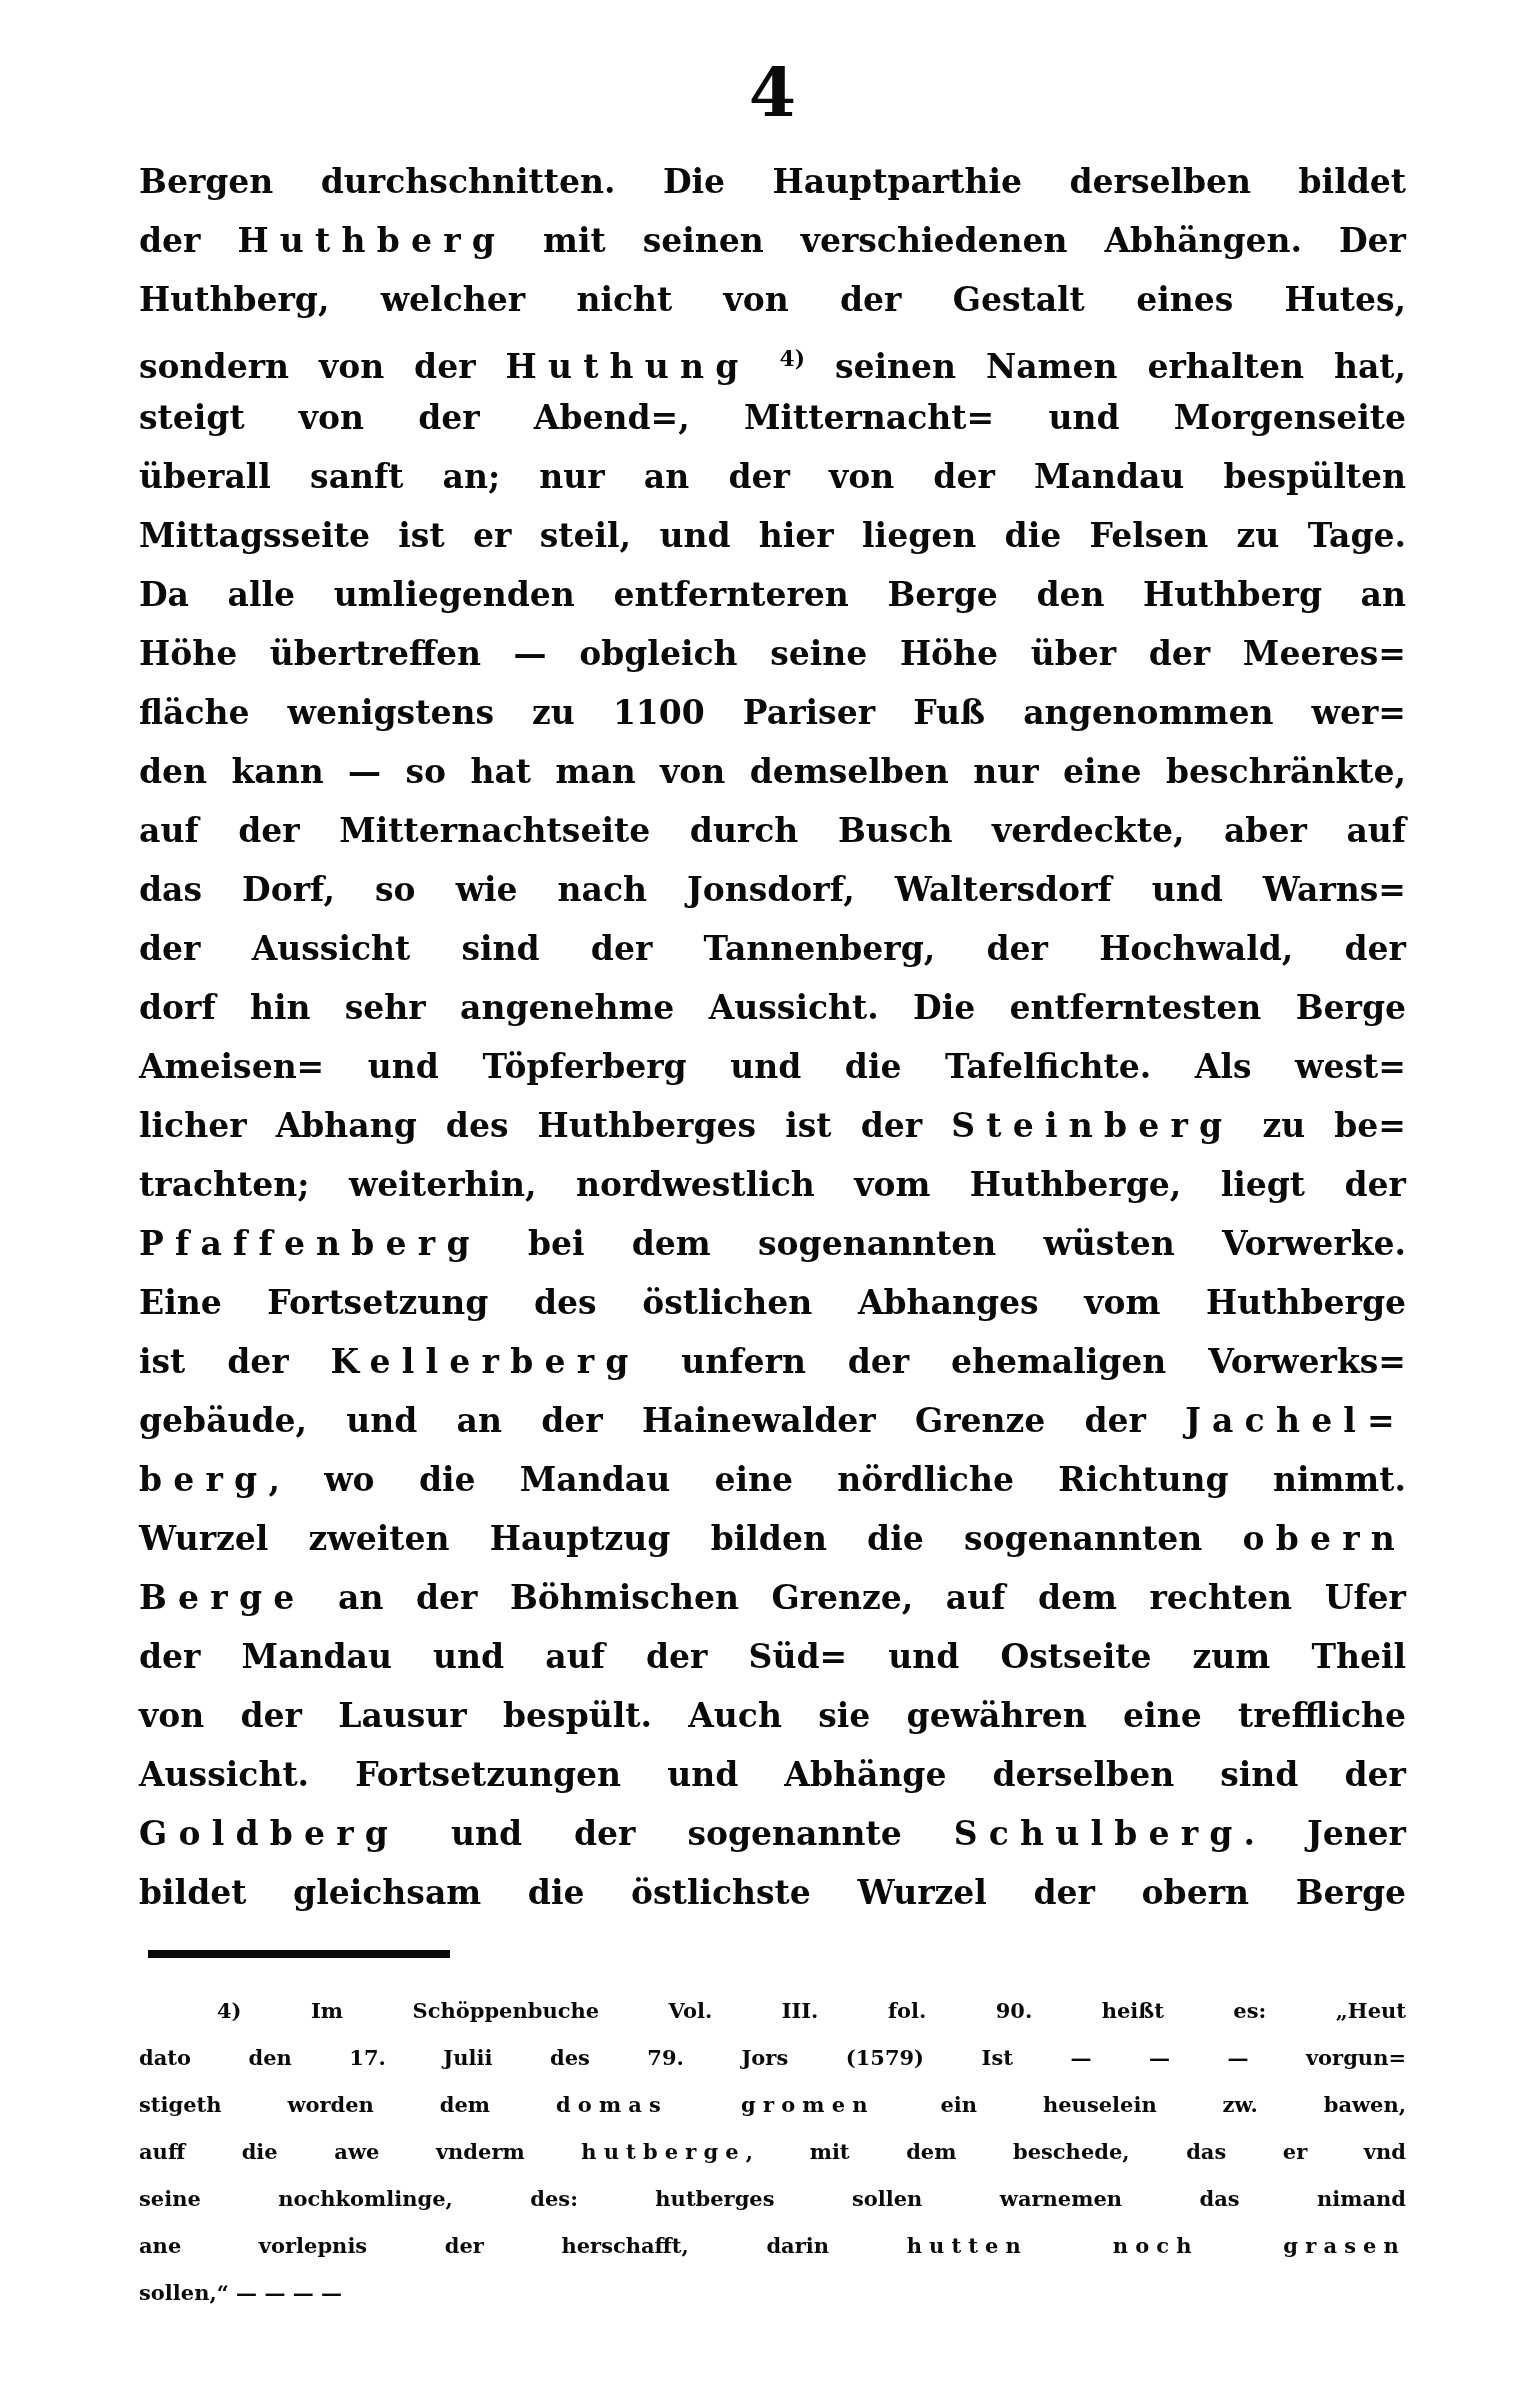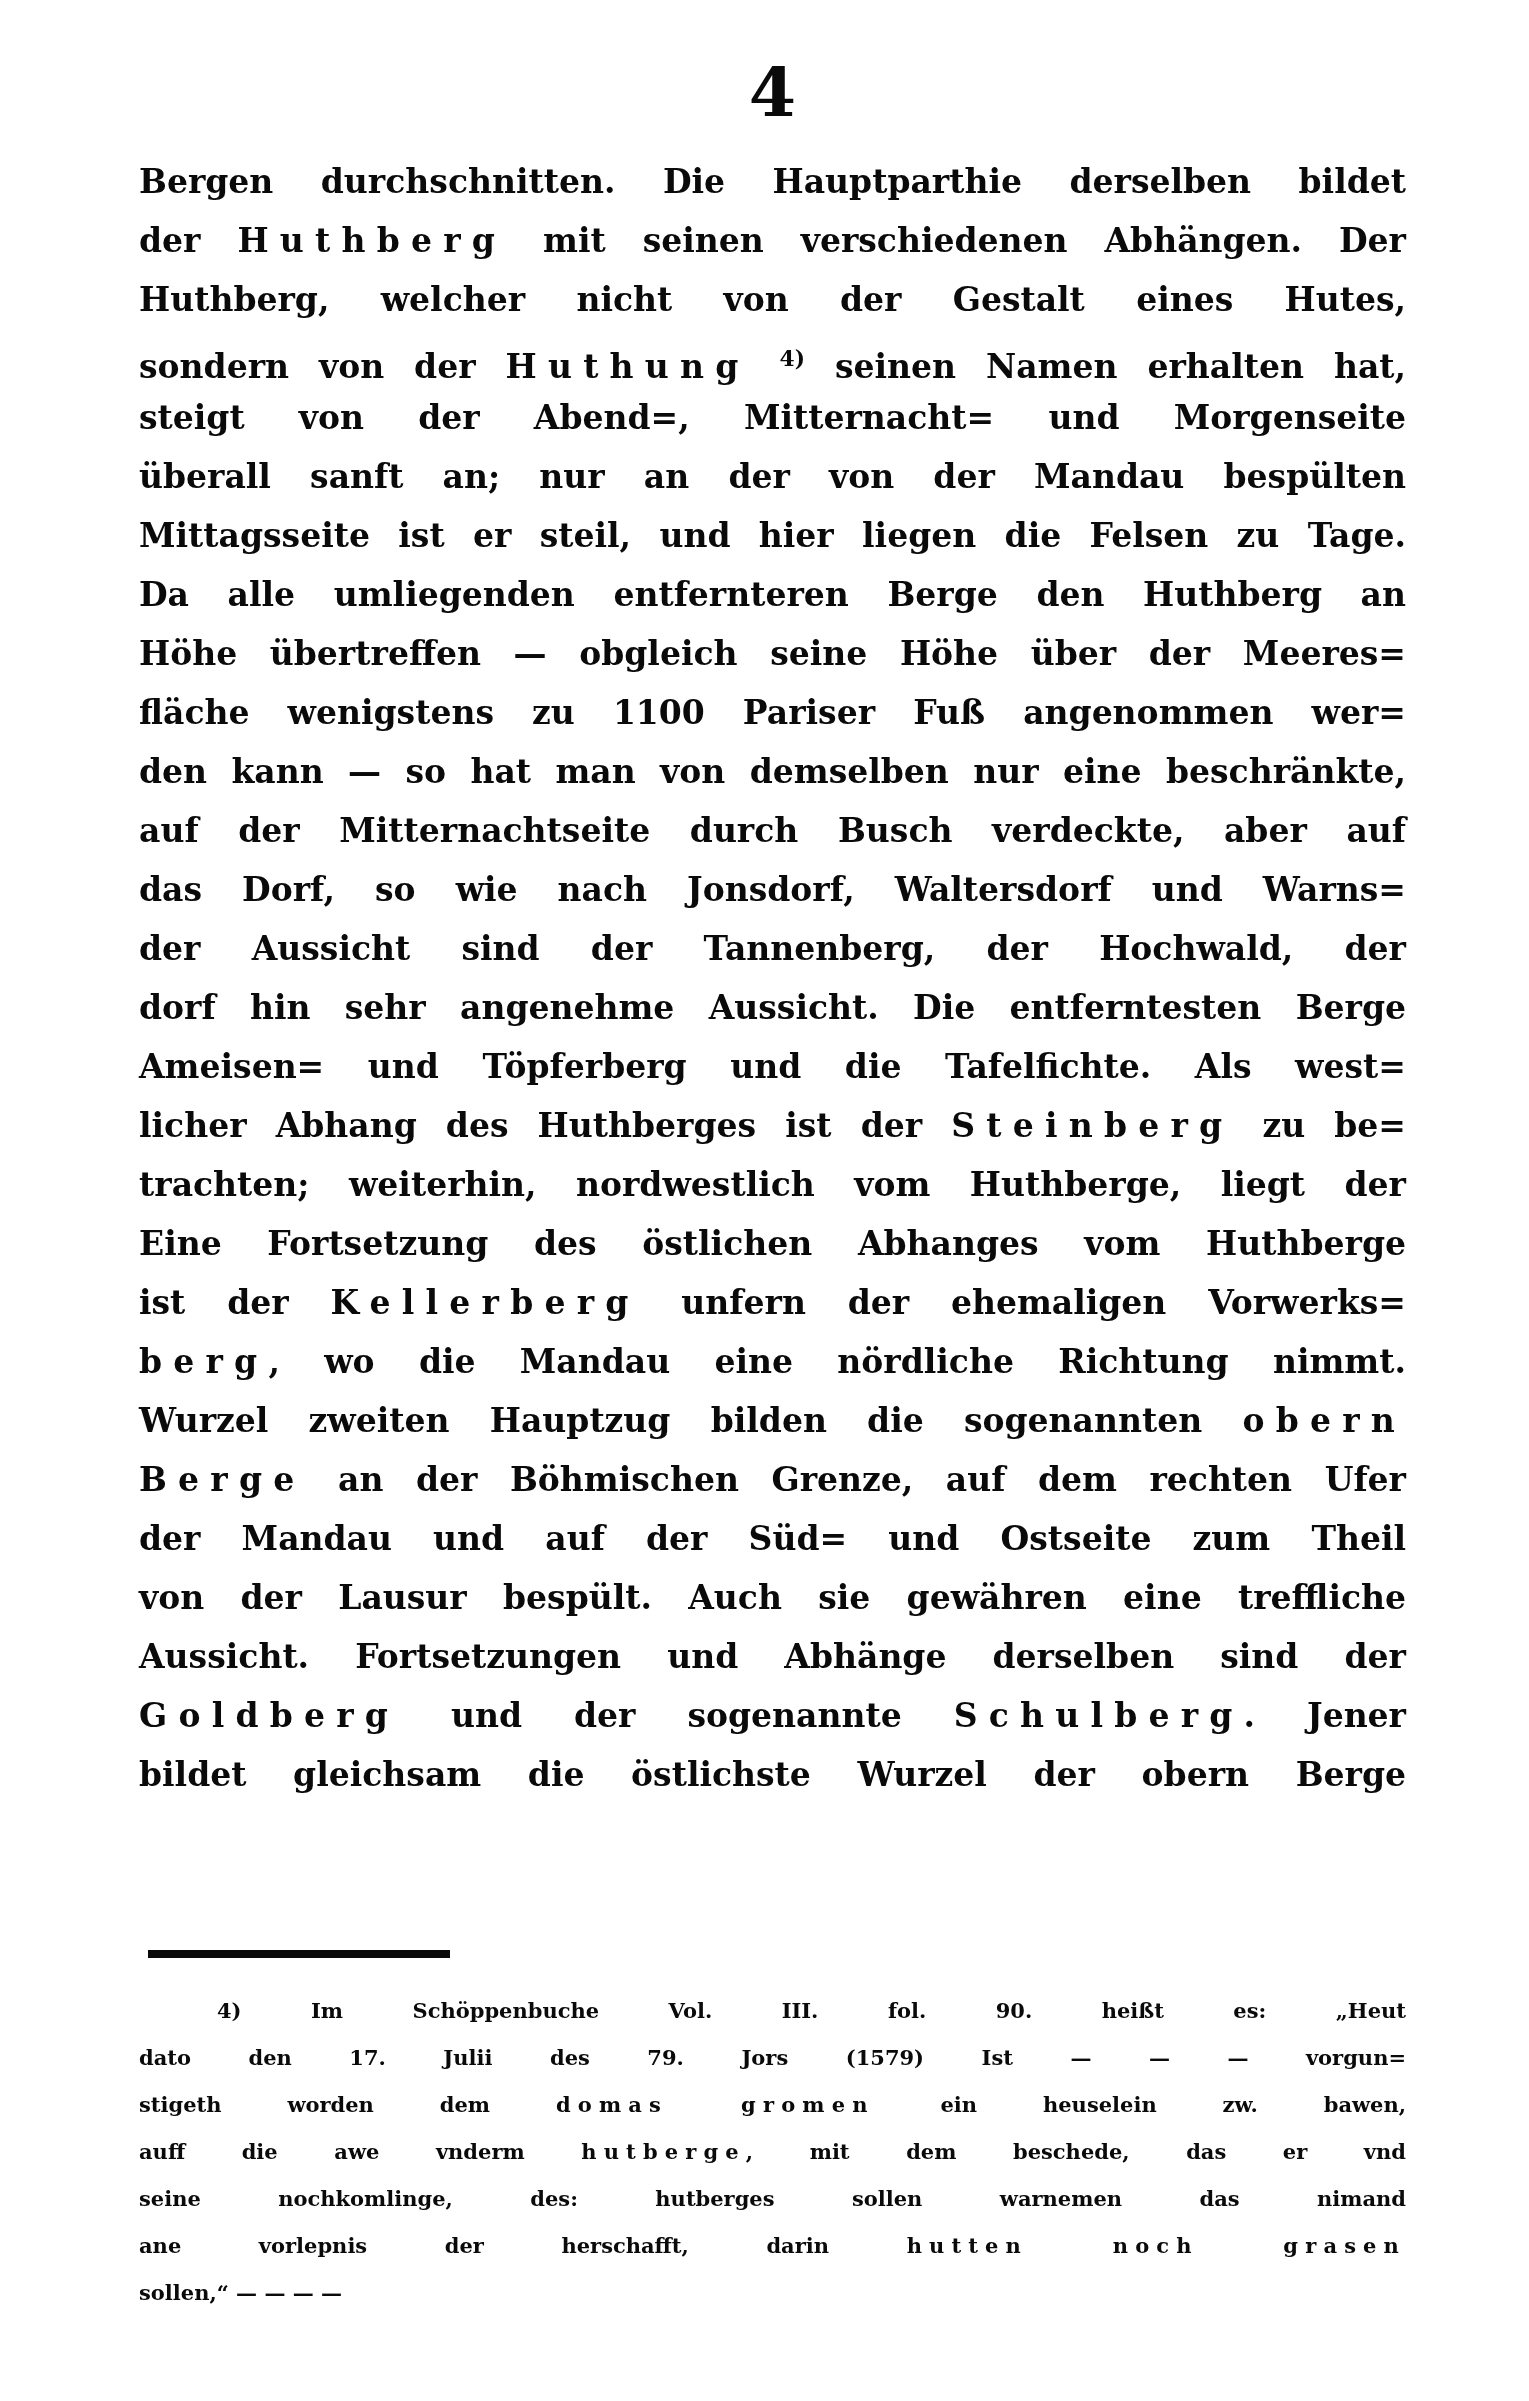--- a/index.html
+++ b/index.html
@@ -94,22 +94,24 @@
       <div class="line"><span>Höhe übertreffen — obgleich seine Höhe über der Meeres=</span></div>
       <div class="line"><span>fläche wenigstens zu 1100 Pariser Fuß angenommen wer=</span></div>
       <div class="line"><span>den kann — so hat man von demselben nur eine beschränkte,</span></div>
       <div class="line"><span>auf der Mitternachtseite durch Busch verdeckte, aber auf</span></div>
       <div class="line"><span>das Dorf, so wie nach Jonsdorf, Waltersdorf und Warns=</span></div>
       <div class="line"><span>der Aussicht sind der Tannenberg, der Hochwald, der</span></div>
       <div class="line"><span>dorf hin sehr angenehme Aussicht. Die entferntesten Berge</span></div>
       <div class="line"><span>Ameisen= und Töpferberg und die Tafelfichte. Als west=</span></div>
       <div class="line"><span>licher Abhang des Huthberges ist der </span><span class="sperr">Steinberg</span><span> zu be=</span></div>
       <div class="line"><span>trachten; weiterhin, nordwestlich vom Huthberge, liegt der</span></div>
+      <div class="line"><span class="sperr">Pfaffenberg</span><span> bei dem sogenannten wüsten Vorwerke.</span></div>
       <div class="line"><span>Eine Fortsetzung des östlichen Abhanges vom Huthberge</span></div>
       <div class="line"><span>ist der </span><span class="sperr">Kellerberg</span><span> unfern der ehemaligen Vorwerks=</span></div>
+      <div class="line"><span>gebäude, und an der Hainewalder Grenze der </span><span class="sperr">Jachel=</span></div>
       <div class="line"><span class="sperr">berg</span><span>, wo die Mandau eine nördliche Richtung nimmt.</span></div>
       <div class="line"><span>Wurzel zweiten Hauptzug bilden die sogenannten </span><span class="sperr">obern</span></div>
       <div class="line"><span class="sperr">Berge</span><span> an der Böhmischen Grenze, auf dem rechten Ufer</span></div>
       <div class="line"><span>der Mandau und auf der Süd= und Ostseite zum Theil</span></div>
       <div class="line"><span>von der Lausur bespült. Auch sie gewähren eine treffliche</span></div>
       <div class="line"><span>Aussicht. Fortsetzungen und Abhänge derselben sind der</span></div>
       <div class="line"><span class="sperr">Goldberg</span><span> und der sogenannte </span><span class="sperr">Schulberg</span><span>. Jener</span></div>
       <div class="line"><span>bildet gleichsam die östlichste Wurzel der obern Berge</span></div>
     </div>
 

